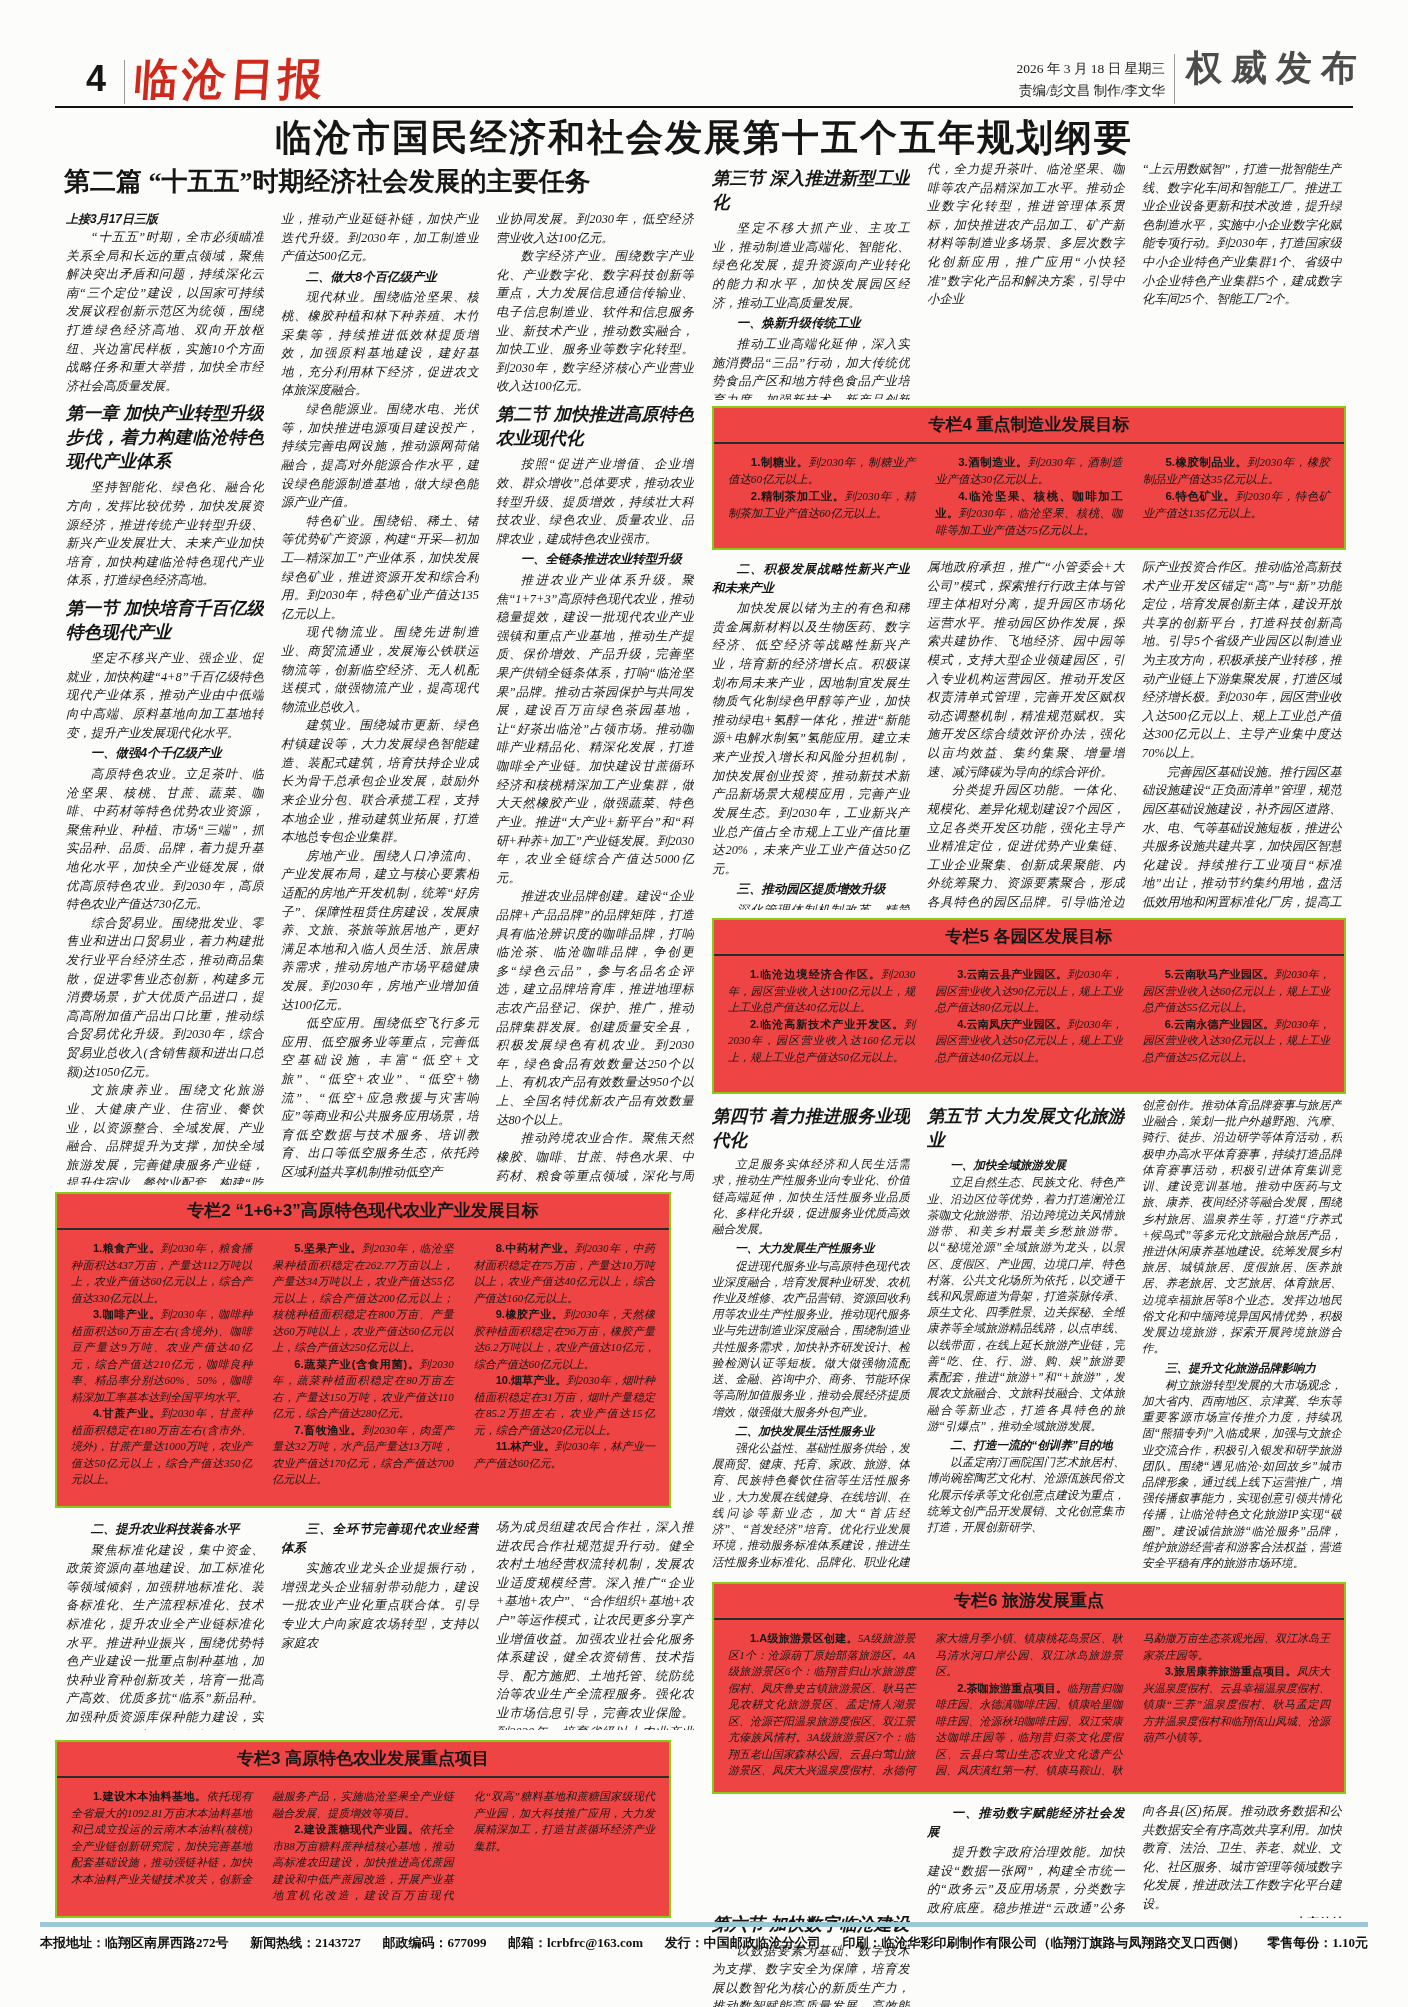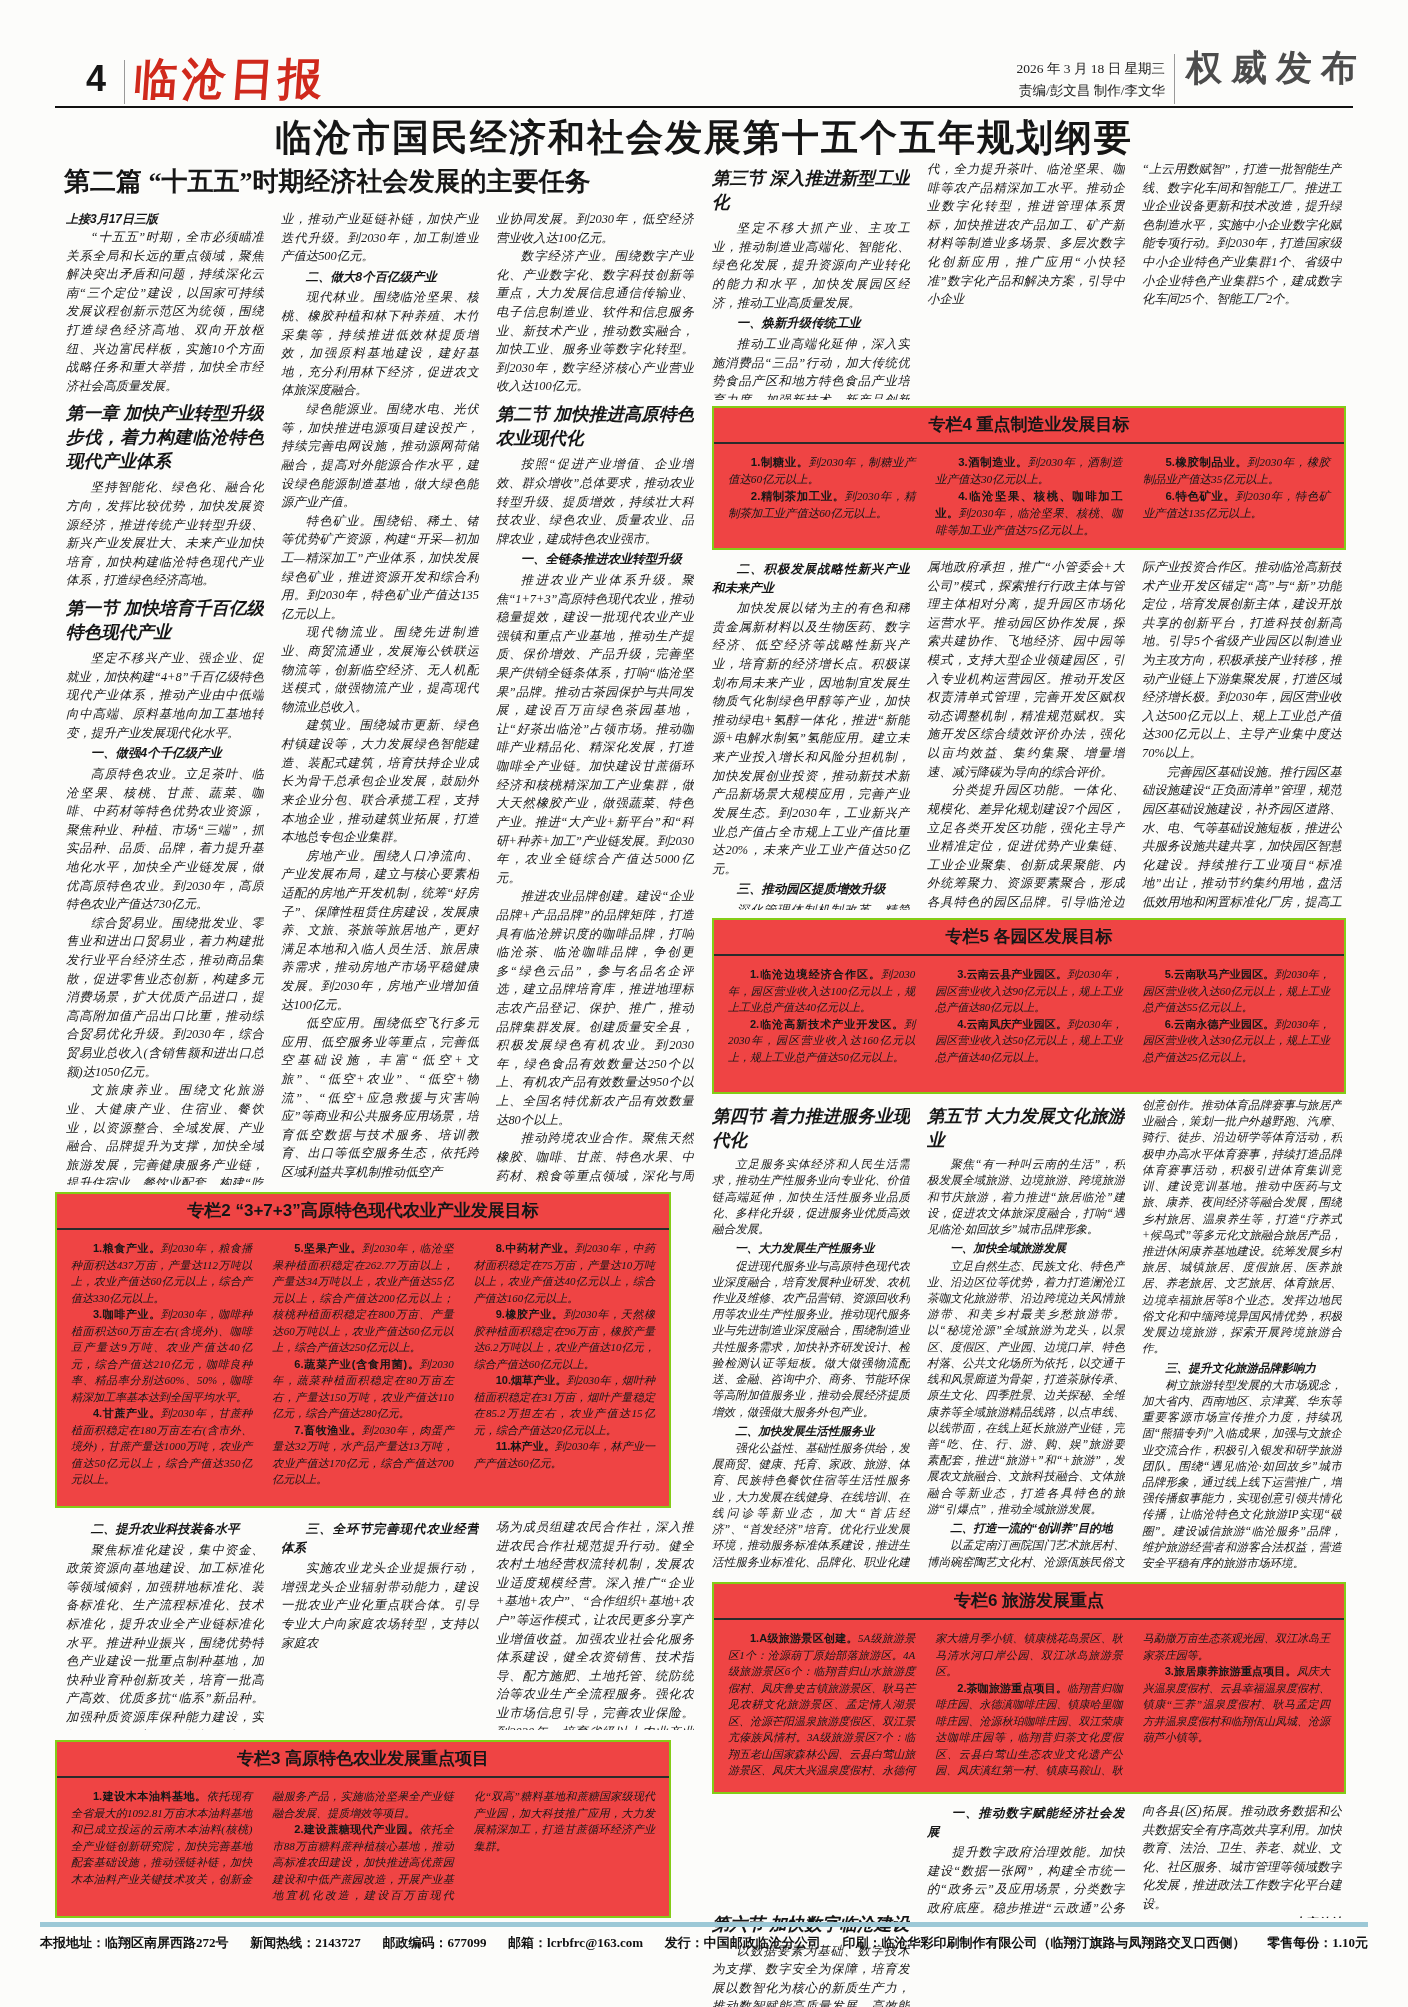--- a/index.html
+++ b/index.html
@@ -150,21 +150,20 @@
   <div class="col small" style="left:712px;top:1098px;width:198px;height:470px;">
       <p class="h1">第四节 着力推进服务业现代化</p>
       <p class="p">立足服务实体经济和人民生活需求，推动生产性服务业向专业化、价值链高端延伸，加快生活性服务业品质化、多样化升级，促进服务业优质高效融合发展。</p>
       <p class="h2">一、大力发展生产性服务业</p>
       <p class="p">促进现代服务业与高原特色现代农业深度融合，培育发展种业研发、农机作业及维修、农产品营销、资源回收利用等农业生产性服务业。推动现代服务业与先进制造业深度融合，围绕制造业共性服务需求，加快补齐研发设计、检验检测认证等短板。做大做强物流配送、金融、咨询中介、商务、节能环保等高附加值服务业，推动会展经济提质增效，做强做大服务外包产业。</p>
       <p class="h2">二、加快发展生活性服务业</p>
       <p class="p">强化公益性、基础性服务供给，发展商贸、健康、托育、家政、旅游、体育、民族特色餐饮住宿等生活性服务业，大力发展在线健身、在线培训、在线问诊等新业态，加大“首店经济”、“首发经济”培育。优化行业发展环境，推动服务标准体系建设，推进生活性服务业标准化、品牌化、职业化建设，全面提升居民服务供给质量。</p>
     </div>
   <div class="col small" style="left:927px;top:1098px;width:198px;height:470px;">
       <p class="h1">第五节 大力发展文化旅游业</p>
-      <p class="p">聚焦“有一种叫云南的生活”，积极发展全域旅游、边境旅游、跨境旅游和节庆旅游，着力推进“旅居临沧”建设，促进农文体旅深度融合，打响“遇见临沧·如回故乡”城市品牌形象。</p>
       <p class="h2">一、加快全域旅游发展</p>
       <p class="p">立足自然生态、民族文化、特色产业、沿边区位等优势，着力打造澜沧江茶咖文化旅游带、沿边跨境边关风情旅游带、和美乡村最美乡愁旅游带。以“秘境沧源”全域旅游为龙头，以景区、度假区、产业园、边境口岸、特色村落、公共文化场所为依托，以交通干线和风景廊道为骨架，打造茶脉传承、原生文化、四季胜景、边关探秘、全维康养等全域旅游精品线路，以点串线、以线带面，在线上延长旅游产业链，完善“吃、住、行、游、购、娱”旅游要素配套，推进“旅游+”和“+旅游”，发展农文旅融合、文旅科技融合、文体旅融合等新业态，打造各具特色的旅游“引爆点”，推动全域旅游发展。</p>
       <p class="h2">二、打造一流的“创训养”目的地</p>
       <p class="p">以孟定南汀画院国门艺术旅居村、博尚碗窑陶艺文化村、沧源佤族民俗文化展示传承等文化创意点建设为重点，统筹文创产品开发展销、文化创意集市打造，开展创新研学、</p>
     </div>
   <div class="col small" style="left:1142px;top:1098px;width:200px;height:470px;">
       <p class="p cont">创意创作。推动体育品牌赛事与旅居产业融合，策划一批户外越野跑、汽摩、骑行、徒步、沿边研学等体育活动，积极申办高水平体育赛事，持续打造品牌体育赛事活动，积极引进体育集训竞训、建设竞训基地。推动中医药与文旅、康养、夜间经济等融合发展，围绕乡村旅居、温泉养生等，打造“疗养式+候鸟式”等多元化文旅融合旅居产品，推进休闲康养基地建设。统筹发展乡村旅居、城镇旅居、度假旅居、医养旅居、养老旅居、文艺旅居、体育旅居、边境幸福旅居等8个业态。发挥边地民俗文化和中缅跨境异国风情优势，积极发展边境旅游，探索开展跨境旅游合作。</p>
       <p class="h2">三、提升文化旅游品牌影响力</p>
       <p class="p">树立旅游转型发展的大市场观念，加大省内、西南地区、京津冀、华东等重要客源市场宣传推介力度，持续巩固“熊猫专列”入临成果，加强与文旅企业交流合作，积极引入银发和研学旅游团队。围绕“遇见临沧·如回故乡”城市品牌形象，通过线上线下运营推广，增强传播叙事能力，实现创意引领共情化传播，让临沧特色文化旅游IP实现“破圈”。建设诚信旅游“临沧服务”品牌，维护旅游经营者和游客合法权益，营造安全平稳有序的旅游市场环境。</p>
     </div>
@@ -185,21 +184,21 @@
   <div class="col" style="left:927px;top:1802px;width:198px;height:116px;">
       <p class="h2">一、推动数字赋能经济社会发展</p>
       <p class="p">提升数字政府治理效能。加快建设“数据一张网”，构建全市统一的“政务云”及应用场景，分类数字政府底座。稳步推进“云政通”公务协作平台运用，全面推进“一表通”工作，加快“云业务”</p>
     </div>
   <div class="col" style="left:1142px;top:1802px;width:200px;height:116px;">
       <p class="p cont">向各县(区)拓展。推动政务数据和公共数据安全有序高效共享利用。加快教育、法治、卫生、养老、就业、文化、社区服务、城市管理等领域数字化发展，推进政法工作数字化平台建设。</p>
       <p class="p tbc">未完待续</p>
     </div>
 
   <div class="box" style="left:55px;top:1192px;width:612px;height:312px;">
-    <div class="box-title">专栏2  “3+7+3”高原特色现代农业产业发展目标</div>
+    <div class="box-title">专栏2  “1+6+3”高原特色现代农业产业发展目标</div>
     <div class="box-body" style="height:266px;">
         <p><b>1.粮食产业。</b>到2030年，粮食播种面积达437万亩，产量达112万吨以上，农业产值达60亿元以上，综合产值达330亿元以上。</p>
         <p><b>3.咖啡产业。</b>到2030年，咖啡种植面积达60万亩左右(含境外)、咖啡豆产量达9万吨、农业产值达40亿元，综合产值达210亿元，咖啡良种率、精品率分别达60%、50%，咖啡精深加工率基本达到全国平均水平。</p>
         <p><b>4.甘蔗产业。</b>到2030年，甘蔗种植面积稳定在180万亩左右(含市外、境外)，甘蔗产量达1000万吨，农业产值达50亿元以上，综合产值达350亿元以上。</p>
         <p><b>5.坚果产业。</b>到2030年，临沧坚果种植面积稳定在262.77万亩以上，产量达34万吨以上，农业产值达55亿元以上，综合产值达200亿元以上；核桃种植面积稳定在800万亩、产量达60万吨以上，农业产值达60亿元以上，综合产值达250亿元以上。</p>
         <p><b>6.蔬菜产业(含食用菌)。</b>到2030年，蔬菜种植面积稳定在80万亩左右，产量达150万吨，农业产值达110亿元，综合产值达280亿元。</p>
         <p><b>7.畜牧渔业。</b>到2030年，肉蛋产量达32万吨，水产品产量达13万吨，农业产值达170亿元，综合产值达700亿元以上。</p>
         <p><b>8.中药材产业。</b>到2030年，中药材面积稳定在75万亩，产量达10万吨以上，农业产值达40亿元以上，综合产值达160亿元以上。</p>
         <p><b>9.橡胶产业。</b>到2030年，天然橡胶种植面积稳定在96万亩，橡胶产量达6.2万吨以上，农业产值达10亿元，综合产值达60亿元以上。</p>
         <p><b>10.烟草产业。</b>到2030年，烟叶种植面积稳定在31万亩，烟叶产量稳定在85.2万担左右，农业产值达15亿元，综合产值达20亿元以上。</p>

